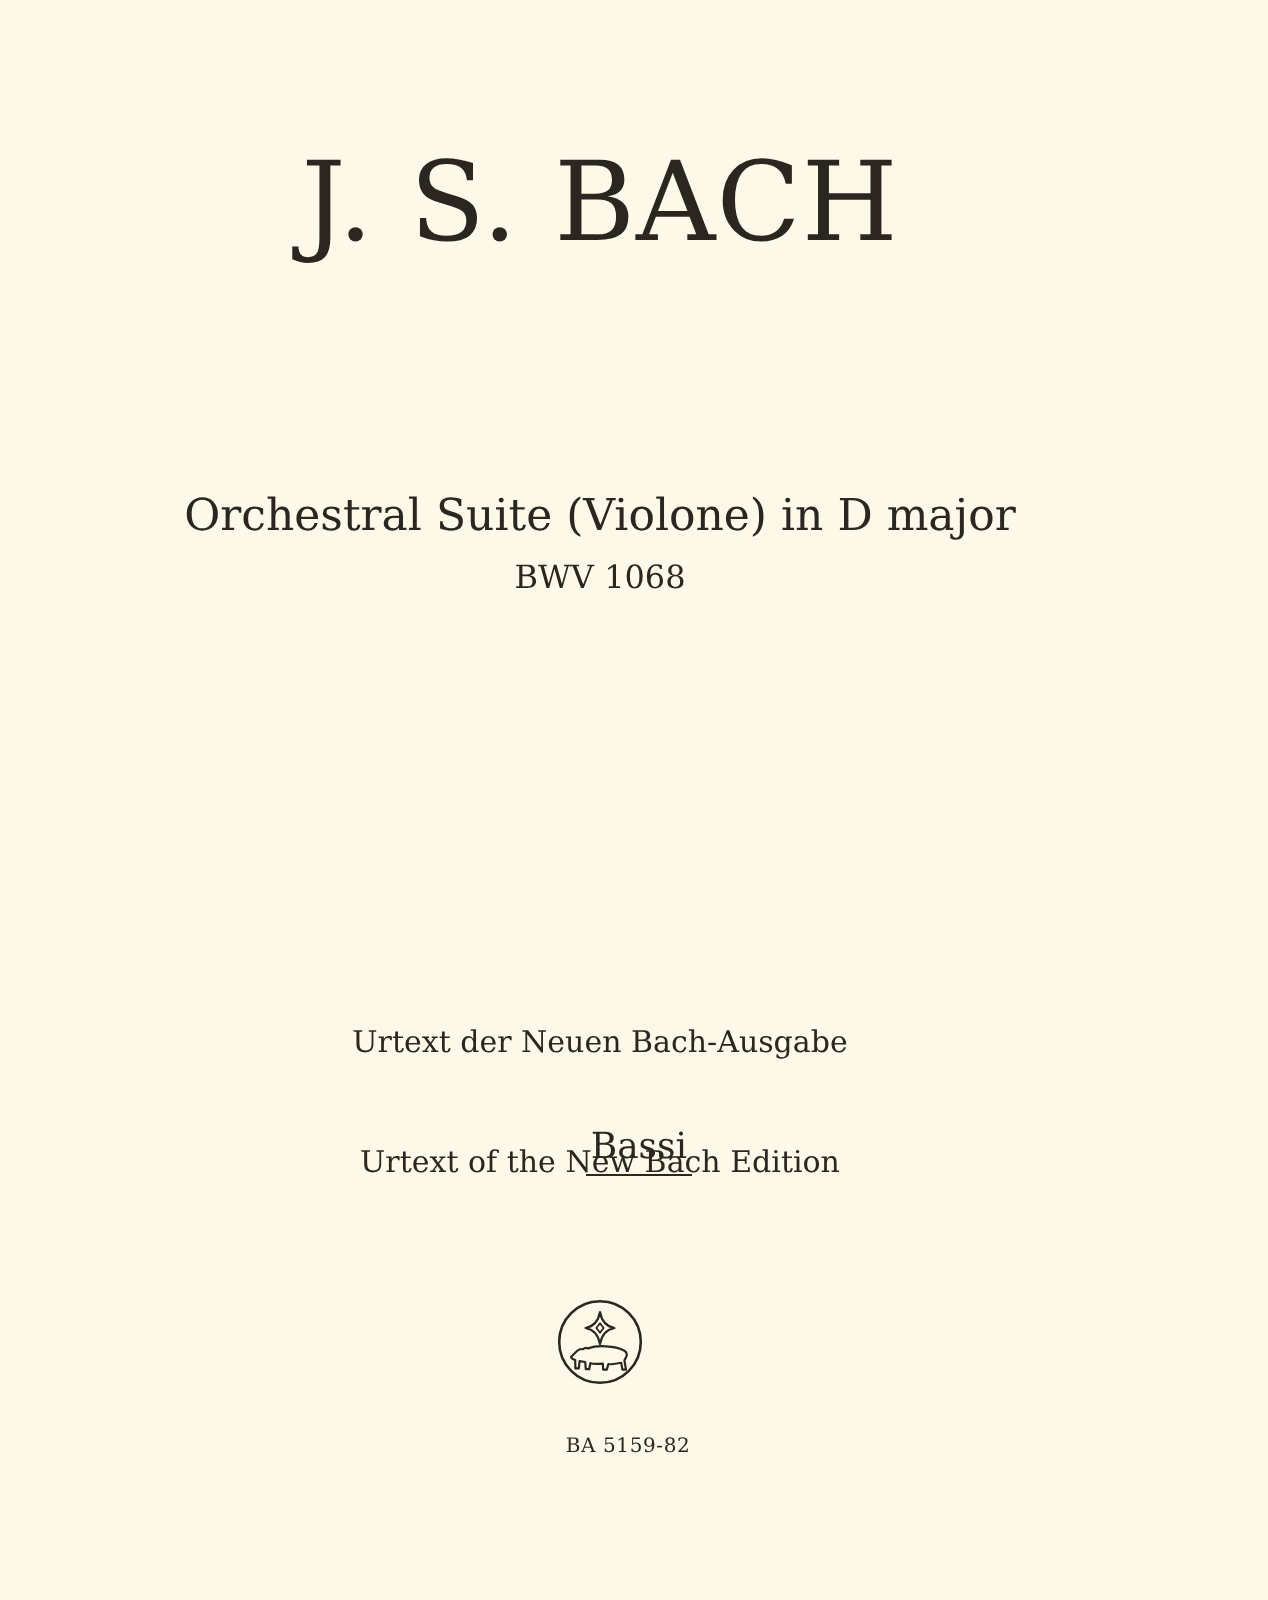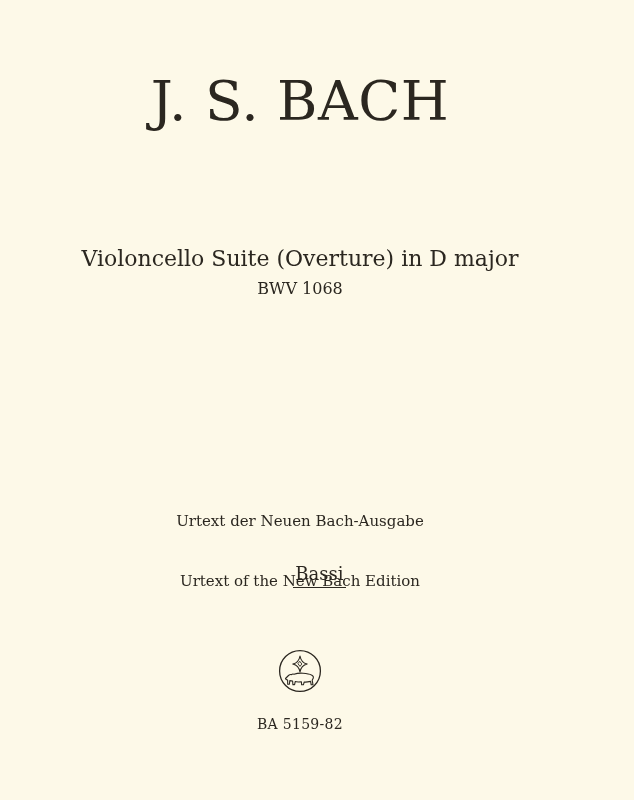--- a/index.html
+++ b/index.html
@@ -71,34 +71,35 @@
   }
   .logo-wrap svg{display:block;width:44px;height:44px;}
   .imprint{
     top:697px;
     font-size:15px;
     line-height:20px;
     letter-spacing:0.2px;
   }
   .plate{
     top:716px;
-    font-size:14px;
+    font-size:10px;
     line-height:16px;
     letter-spacing:0.3px;
+    padding-left:14px;
   }
 </style>
 </head>
 <body>
 
 <div class="page">
 
   <div class="centered composer">J. S. BACH</div>
 
   <div class="centered titles">
-    <div>Violoncello Suite (Overture) in D major</div>
+    <div>Orchestral Suite (Violone) in D major</div>
   </div>
 
   <div class="centered catalog">BWV 1068</div>
 
   <div class="centered urtext">
     <div>Urtext der Neuen Bach-Ausgabe</div>
     <div>Urtext of the New Bach Edition</div>
   </div>
 
   <div class="centered part-name">

